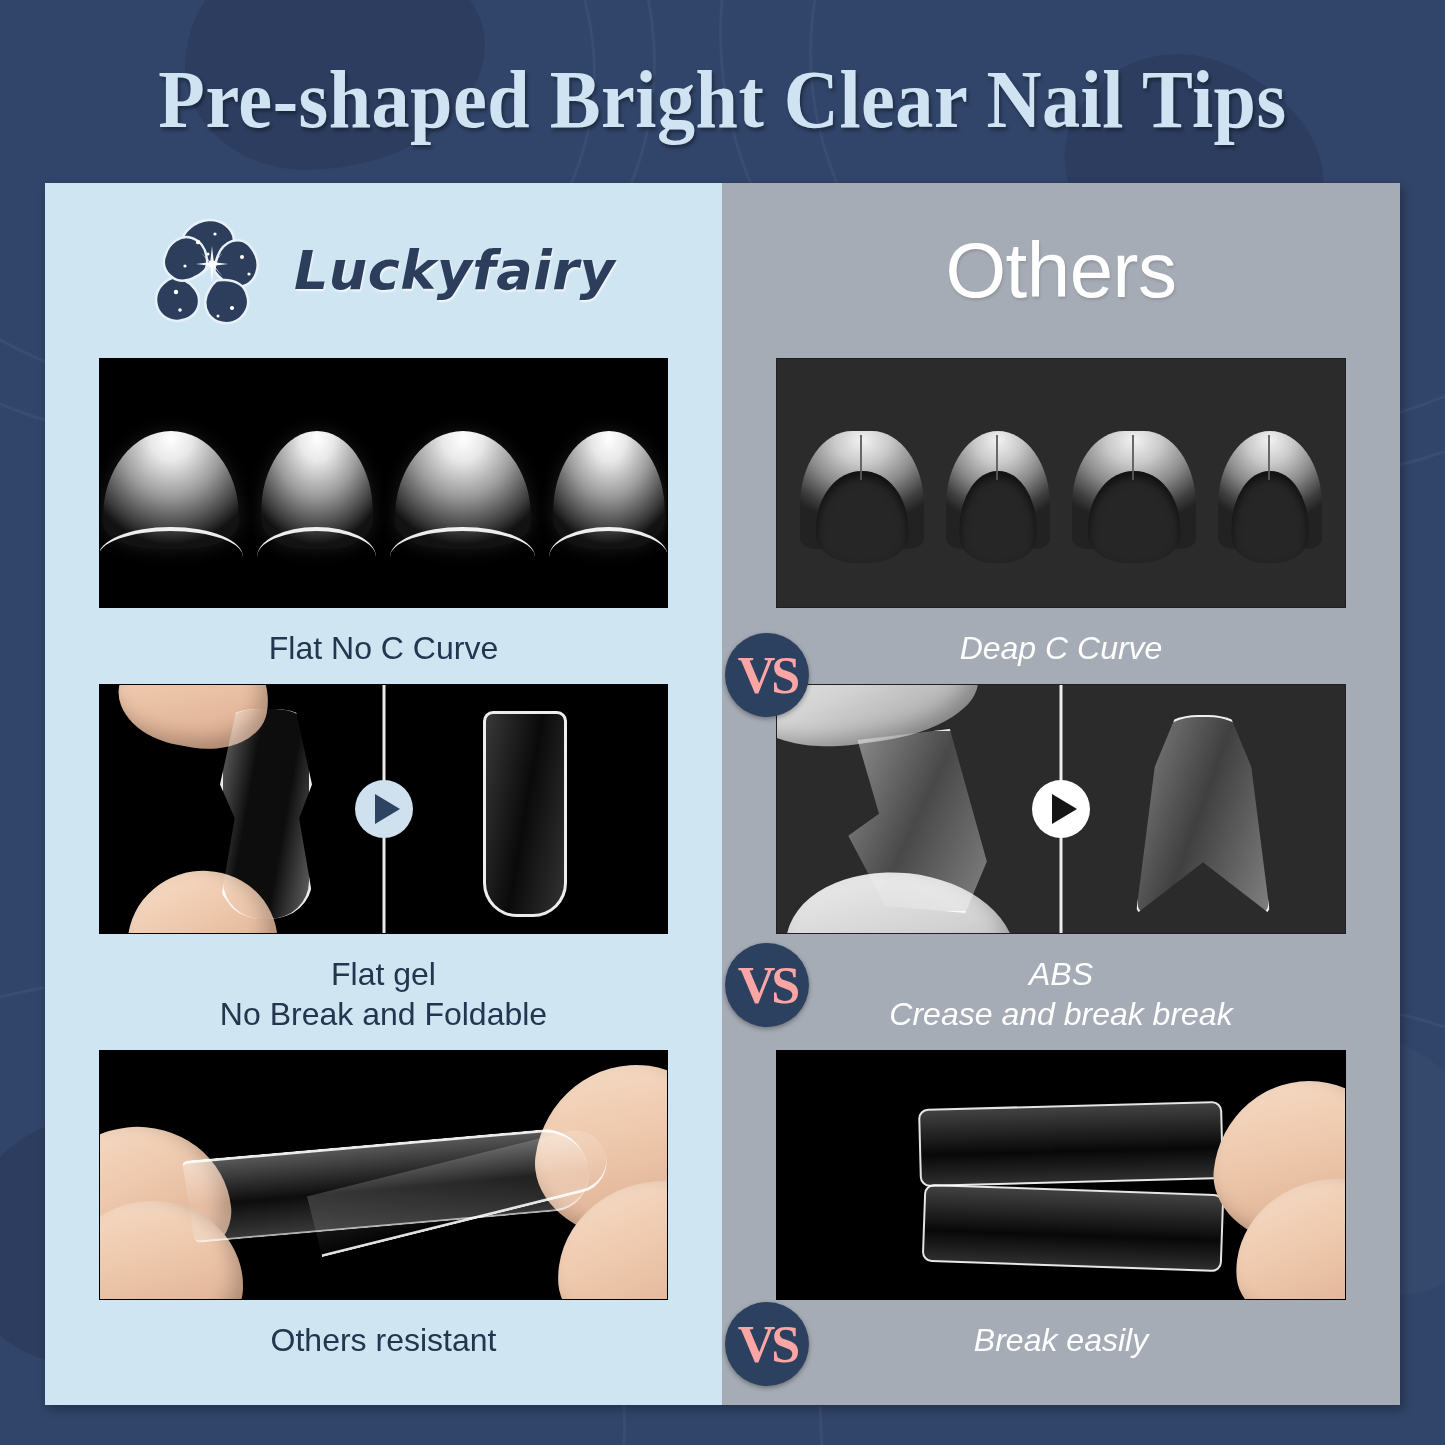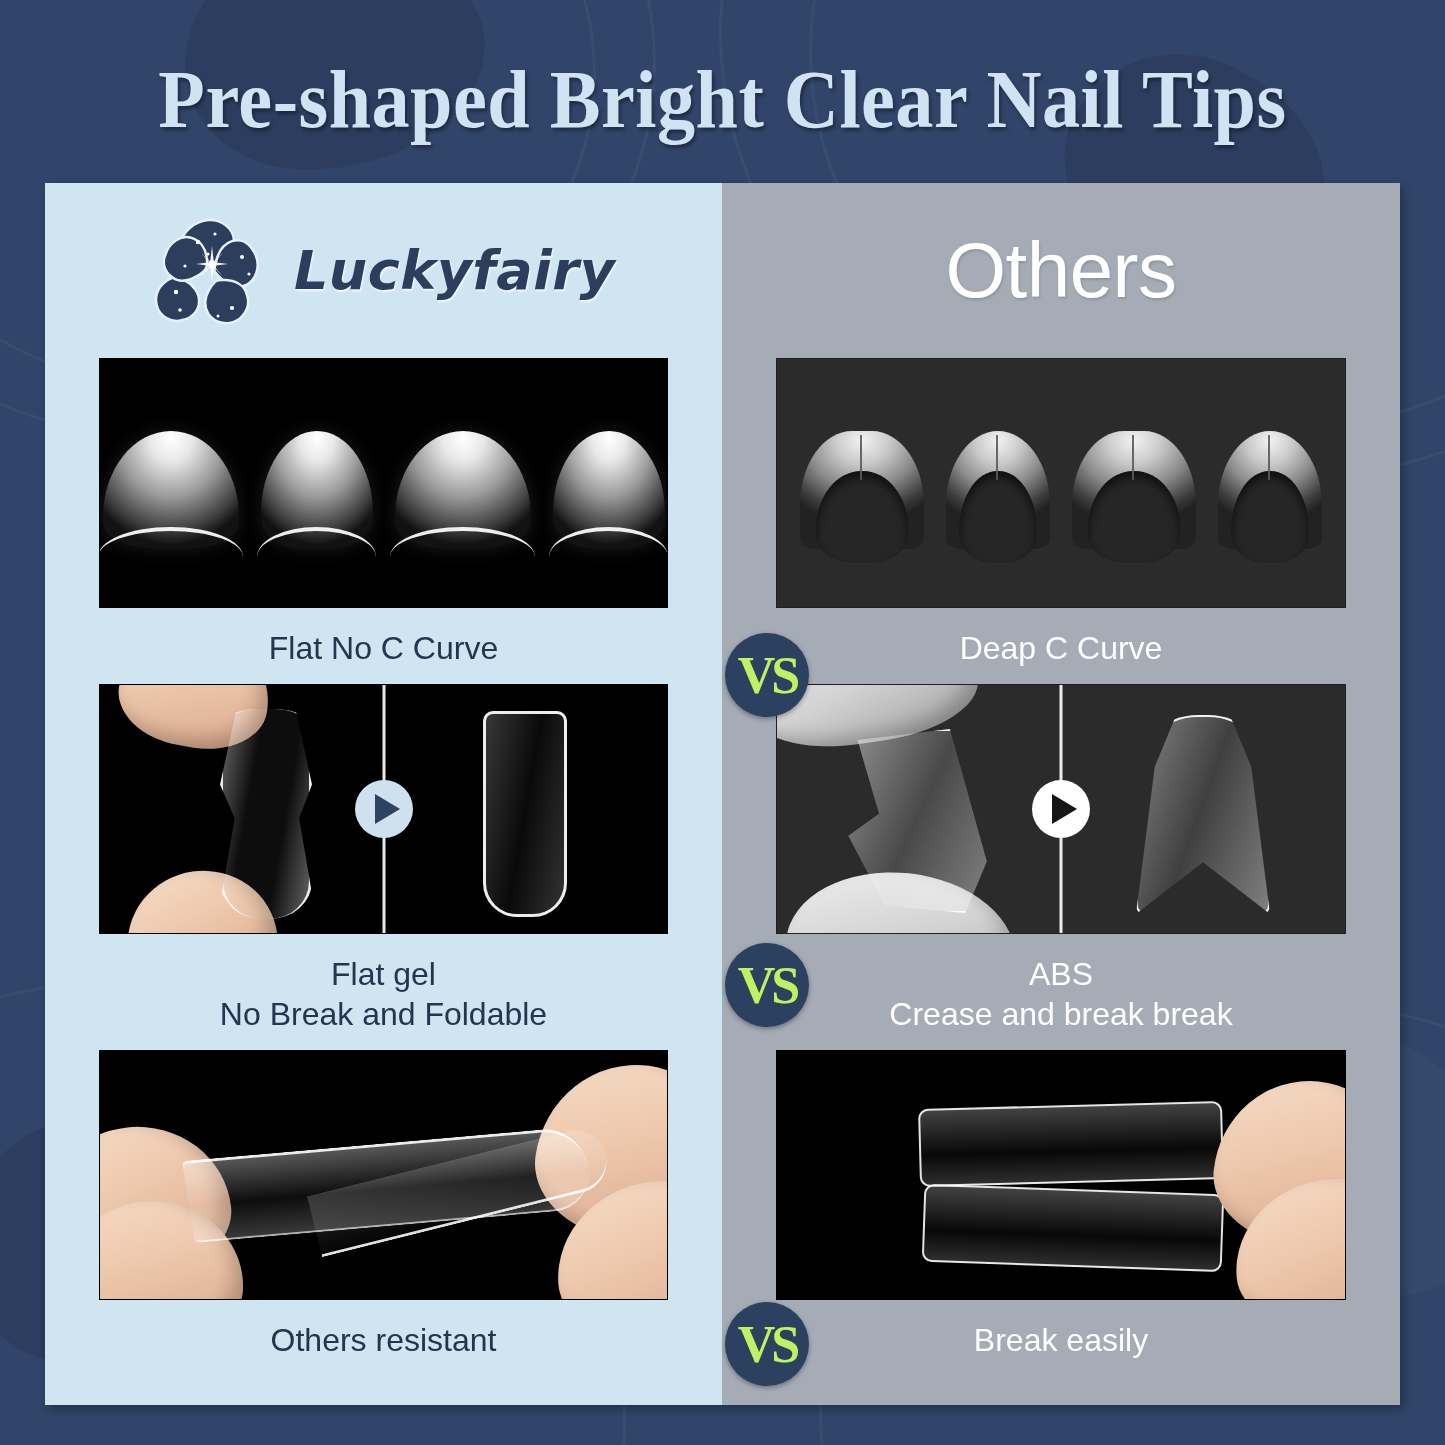--- a/index.html
+++ b/index.html
@@ -139,30 +139,30 @@
 
   .cap {
     text-align: center;
     font-size: 32px;
     line-height: 40px;
     padding-top: 20px;
     padding-bottom: 10px;
     font-family: "Liberation Sans", sans-serif;
   }
   .panel-left .cap { color: #23354f; }
-  .panel-right .cap { color: #ffffff; }
+  .panel-right .cap { color: #ffffff; font-style: italic; }
 
   
   .vs {
     position: absolute;
     width: 84px;
     height: 84px;
     border-radius: 50%;
     background: #2b415f;
-    color: #bef264;
+    color: #fca5a5;
     display: flex;
     align-items: center;
     justify-content: center;
     font-family: "Liberation Serif", serif;
     font-weight: bold;
     font-size: 52px;
     letter-spacing: -4px;
     z-index: 9;
     box-shadow: 0 2px 5px rgba(0,0,0,0.35);
     left: 680px;

